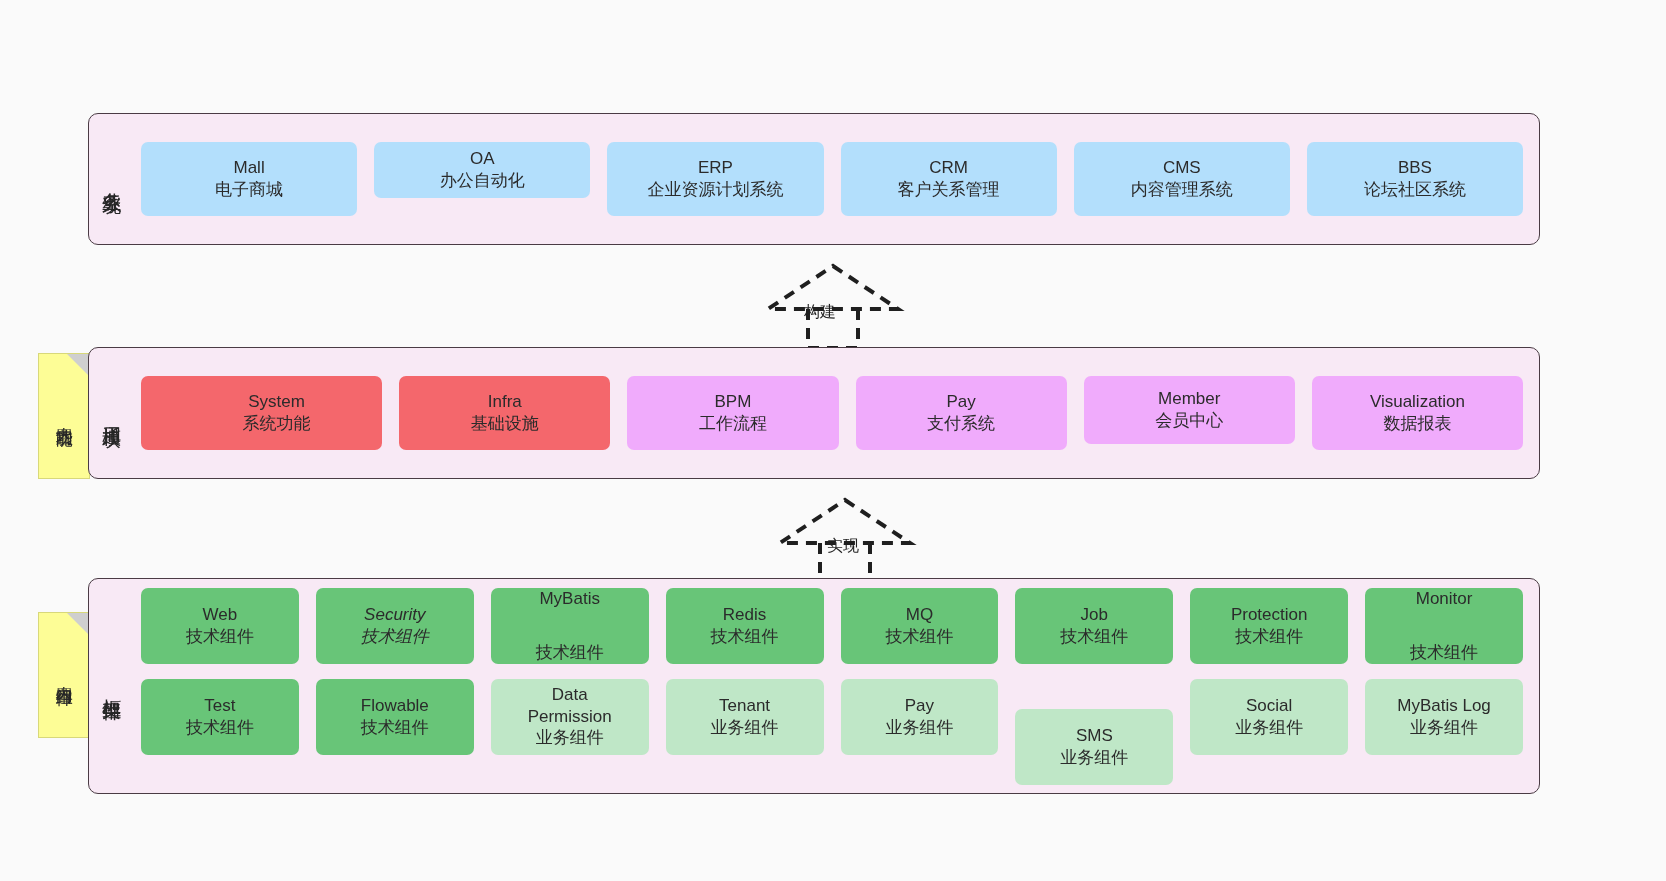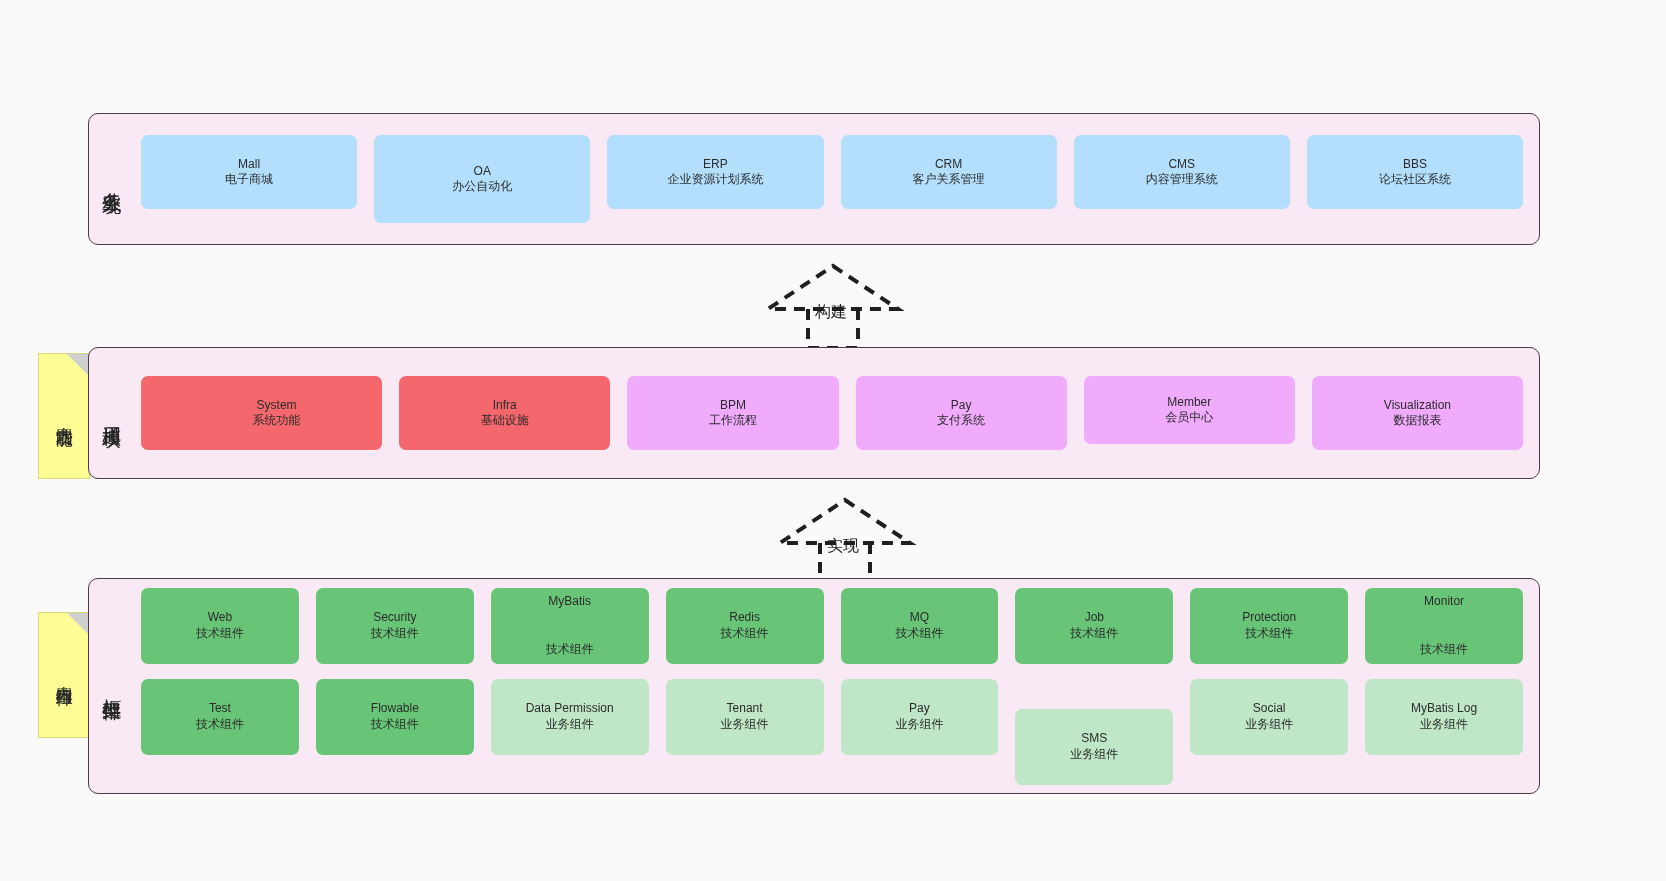--- a/index.html
+++ b/index.html
@@ -52,21 +52,21 @@
     align-items:stretch;
   }
   .cell{
     flex:1 1 0;
     border-radius:7px;
     display:flex;
     flex-direction:column;
     align-items:center;
     justify-content:center;
     text-align:center;
-    font-size:12px;
+    font-size:17px;
     line-height:1.28;
     color:#2b2b2b;
     padding:6px 4px;
     box-sizing:border-box;
   }
   .cell .en{display:block;}
   .cell .cn{display:block;}
 
   .c-blue{background:#b3dffc;}
   .c-red{background:#f4676c;}
@@ -118,21 +118,21 @@
 <div class="canvas">
 
   <div class="layer" style="left:88px;top:113px;width:1452px;height:132px;">
     <div class="layer-title">业务系统</div>
     <div class="layer-body">
       <div class="row">
         <div class="cell c-blue" style="height:74px;">
           <span class="en">Mall</span>
           <span class="cn">电子商城</span>
         </div>
-        <div class="cell c-blue" style="height:88px;">
+        <div class="cell c-blue" style="height:56px;">
           <span class="en">OA</span>
           <span class="cn">办公自动化</span>
         </div>
         <div class="cell c-blue" style="height:74px;">
           <span class="en">ERP</span>
           <span class="cn">企业资源计划系统</span>
         </div>
         <div class="cell c-blue" style="height:74px;">
           <span class="en">CRM</span>
           <span class="cn">客户关系管理</span>
@@ -149,21 +149,21 @@
     </div>
   </div>
 
   <div class="arrow" style="left:758px;top:262px;width:150px;height:88px;">
     <svg width="150" height="88" viewBox="0 0 150 88" fill="none">
 
       <path d="M75 4 L140 47 L10 47 Z" stroke="#1f1f1f" stroke-width="4" stroke-dasharray="11 8" fill="none" stroke-linejoin="miter"></path>
 
       <path d="M50 47 L50 86 M100 47 L100 86 M50 86 L100 86" stroke="#1f1f1f" stroke-width="4" stroke-dasharray="11 8" fill="none"></path>
     </svg>
-    <span class="arrow-label" style="left:57px;top:40px;">构建</span>
+    <span class="arrow-label" style="left:46px;top:40px;">构建</span>
   </div>
 
   <div class="note" style="left:38px;top:353px;width:52px;height:126px;">
     <span class="fold"></span>
     <span>内置功能</span>
   </div>
 
   <div class="layer" style="left:88px;top:347px;width:1452px;height:132px;">
     <div class="layer-title">通用模块</div>
     <div class="layer-body">
@@ -211,21 +211,21 @@
 
   <div class="layer" style="left:88px;top:578px;width:1452px;height:216px;">
     <div class="layer-title">框架组件</div>
     <div class="layer-body" style="gap:15px;">
 
       <div class="row">
         <div class="cell c-green" style="height:76px;">
           <span class="en">Web</span>
           <span class="cn">技术组件</span>
         </div>
-        <div class="cell c-green" style="height:76px;">
+        <div class="cell c-green" style="height:76px;font-style:italic;">
           <span class="en">Security</span>
           <span class="cn">技术组件</span>
         </div>
         <div class="cell c-green" style="height:76px;gap:32px;">
           <span class="en">MyBatis</span>
           <span class="cn">技术组件</span>
         </div>
         <div class="cell c-green" style="height:76px;">
           <span class="en">Redis</span>
           <span class="cn">技术组件</span>

